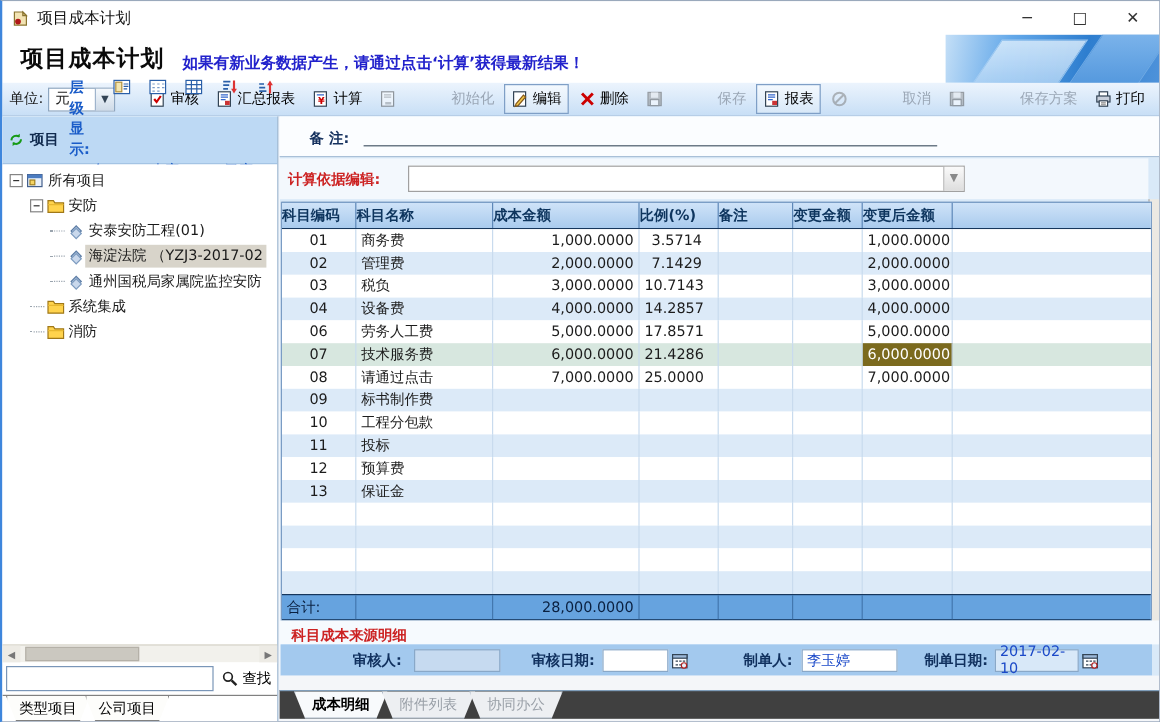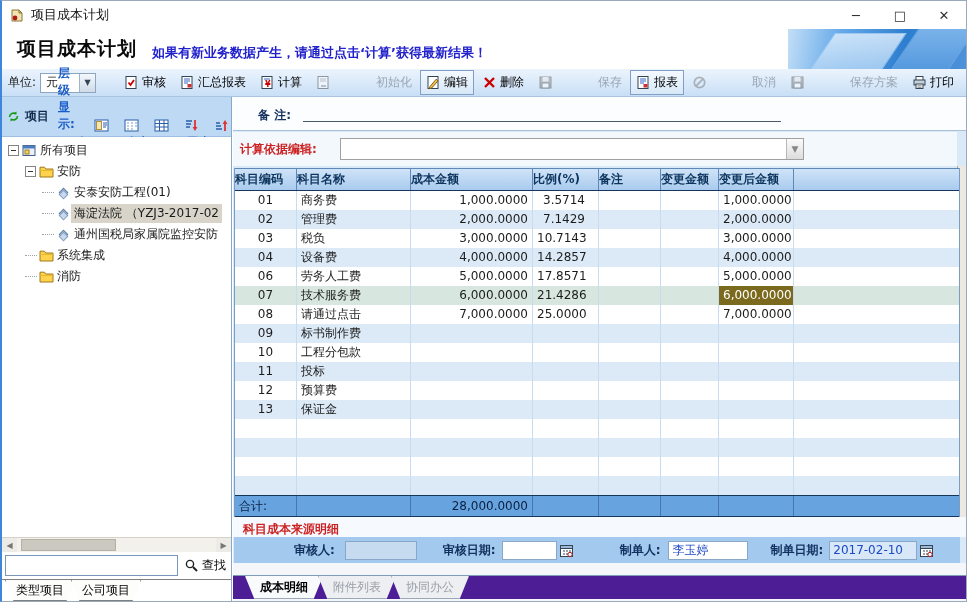--- a/index.html
+++ b/index.html
@@ -37,21 +37,21 @@
   .tbtn.raised { border:1px solid #7F9FC6; background:linear-gradient(#F4F9FE,#D8E8F8); }
   .tbtn.disabled { color:#9AA6B5;gap:45px; }
   .tbtn.disabled .ic svg { filter:grayscale(1); opacity:.5; }
   .ic { width:15px; height:15px; display:inline-flex; }
   .ic svg { width:15px; height:15px; }
   
   .sidebar { position:absolute; top:96px; left:0; width:230px; bottom:0; background:#fff; border-right:1px solid #89A8C8; display:flex; flex-direction:column; }
   .side-header { height:40px; background:#BDD9F4; border-bottom:1px solid #9FBFE0; display:flex; padding:2px 2px 2px 4px; }
   .proj { width:52px; display:flex; align-items:center; gap:4px; font-weight:bold; color:#102A4E; }
   .lvlblock { flex:1; display:flex; flex-direction:column; justify-content:center; }
-  .lvlrow { display:flex; align-items:flex-end; gap:15px; }
+  .lvlrow { display:flex; align-items:flex-start; gap:15px; }
   .lvl-label { color:#1A5CC8; font-weight:bold; font-size:12px; }
   .radiorow { display:flex; align-items:center; gap:2px; margin-top:1px; }
   .radio { display:flex; align-items:center; gap:3px; color:#1A5CC8; font-size:12px; margin-right:6px; }
   .tree { flex:1; overflow:hidden; padding:3px 0 0 2px; background:#fff; }
   .titem { display:flex; align-items:center; height:21px; white-space:nowrap; overflow:hidden; }
   .titem .lbl { padding:1px 3px; }
   .titem.sel .lbl { background:#D8D4CA; }
   .expander { width:11px; height:11px; border:1px solid #848484; background:#fff; display:inline-flex; align-items:center; justify-content:center; margin-right:3px; flex:none; }
   .expander::before { content:''; width:5px; height:1px; background:#333; }
   .stub { width:12px; border-bottom:1px dotted #9AA4AE; height:1px; margin-right:2px; flex:none; }
@@ -91,24 +91,24 @@
   .tcell { line-height:21px; padding:0 4px; border-right:1px solid #4377AE; color:#0A2040; overflow:hidden; white-space:nowrap; }
   .tcell:last-child { border-right:none; }
   .tcell.amt { text-align:right; }
   .src-label { position:absolute; top:424px; left:10px; color:var(--accent-red); font-weight:bold; }
   .fields-row { position:absolute; top:440px; left:1px; width:726px; height:26px; background:#A3C9EE; display:flex; align-items:center; }
   .flabel { color:#10305E; font-weight:bold; white-space:nowrap; }
   .finput { height:19px; border:1px solid #89A8C8; background:#fff; display:flex; align-items:center; padding:0 3px; color:var(--value-blue); }
   .fi1 { width:72px; background:#C6DAF0; margin-left:10px; }
   .fi2 { width:55px; }
   .fi3 { width:80px; }
-  .fi4 { width:88px; background:#D8E8F8; }
+  .fi4 { width:70px; background:#D8E8F8; }
   .cal { width:15px; height:15px; margin-left:2px; display:inline-flex; }
   .mainbottom { position:absolute; top:466px; left:0; right:0; bottom:0; background:#F4F6F9; }
-  .main-tabs { position:absolute; top:478px; left:0; right:0; height:24px; border-top:1px solid #7F9DB9; background:#4c1d95; display:flex; padding-left:12px;text-align:center; }
+  .main-tabs { position:absolute; top:478px; left:0; right:0; height:24px; border-top:1px solid #7F9DB9; background:#404040; display:flex; padding-left:12px;text-align:center; }
   .mtab { padding:3px 14px 4px; margin-right:-5px; clip-path:polygon(0 0,100% 0,88% 100%,12% 100%); background:#EDEFF2; color:#9AA0A8; border:1px solid #9AA8B8; border-top:none; font-size:12px; }
   .mtab.active { background:#F8FAFC; color:#000; font-weight:bold; }
   .spacer-gap { position:absolute; top:420px; left:0; right:0; height:20px; background:#F6FAFE; }
 </style>
 </head>
 <body>
 
 <div id="window">
 
   <div class="titlebar">

